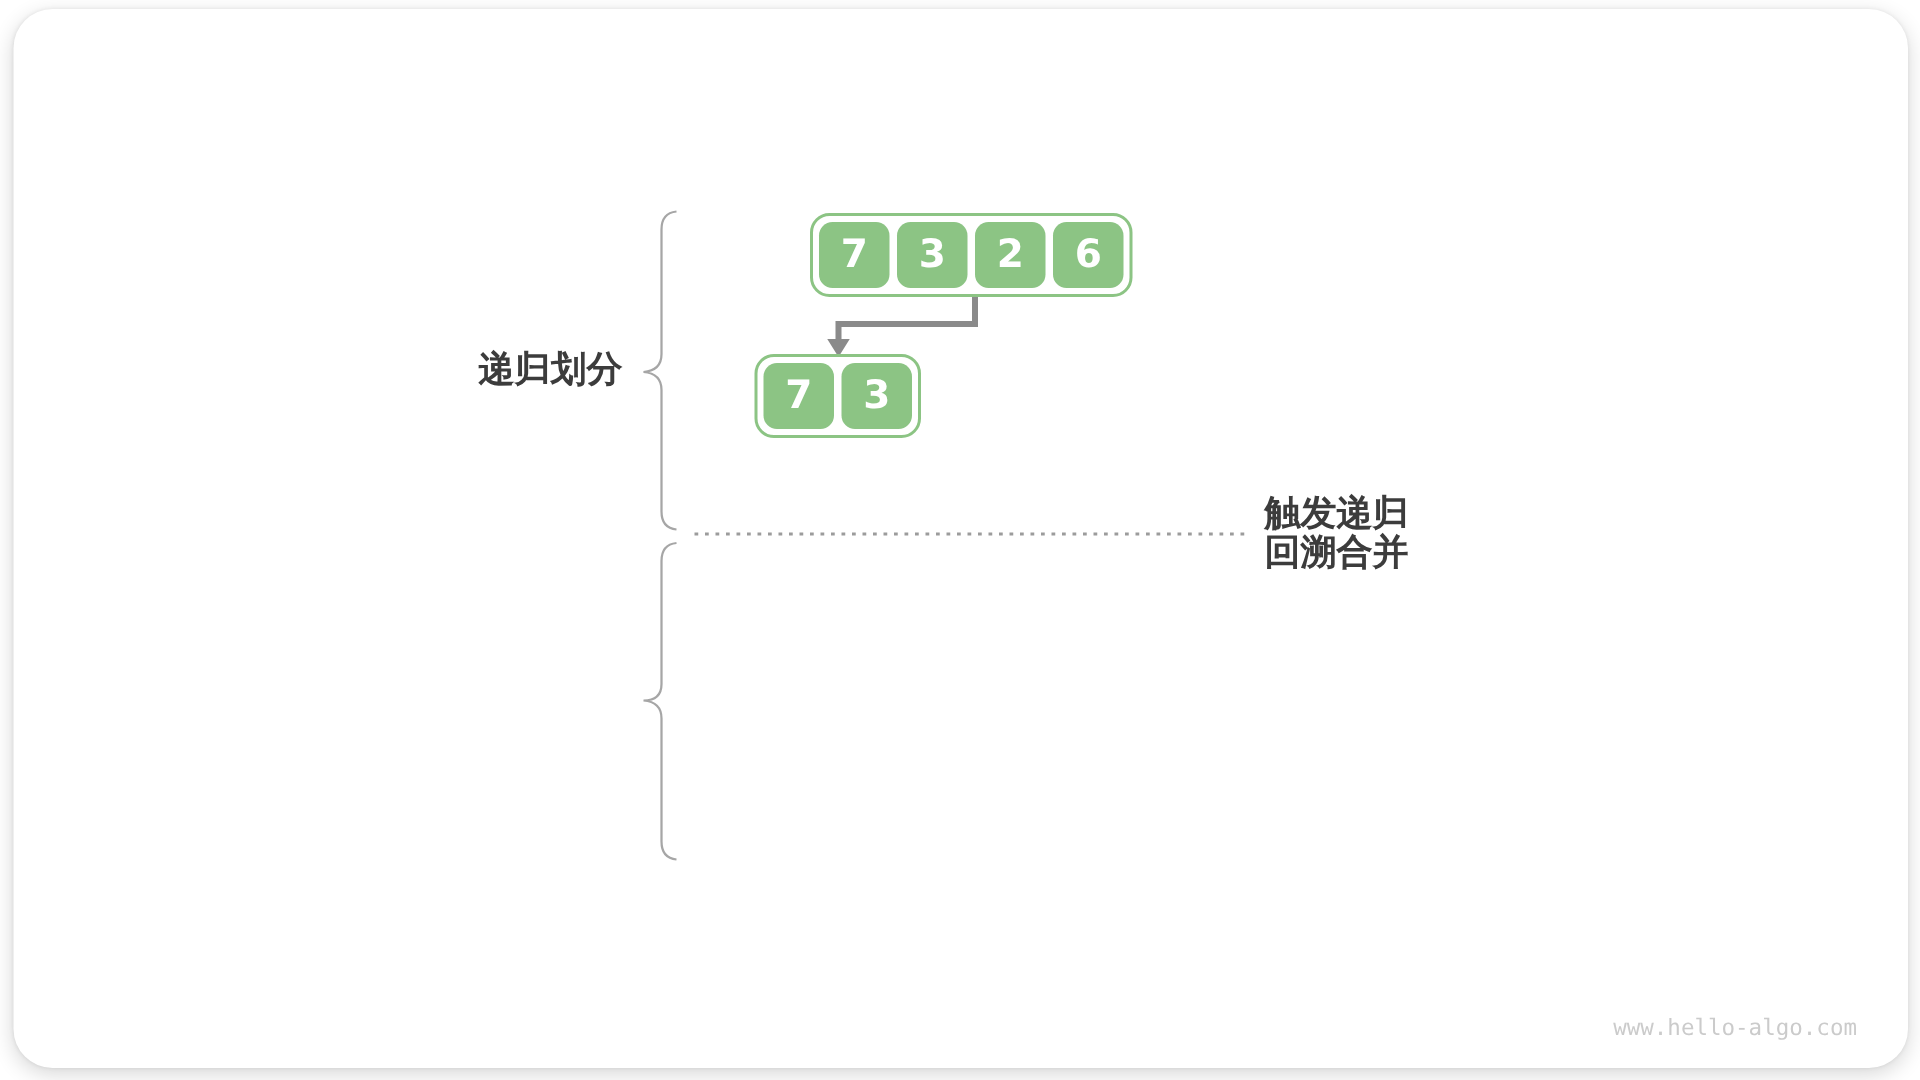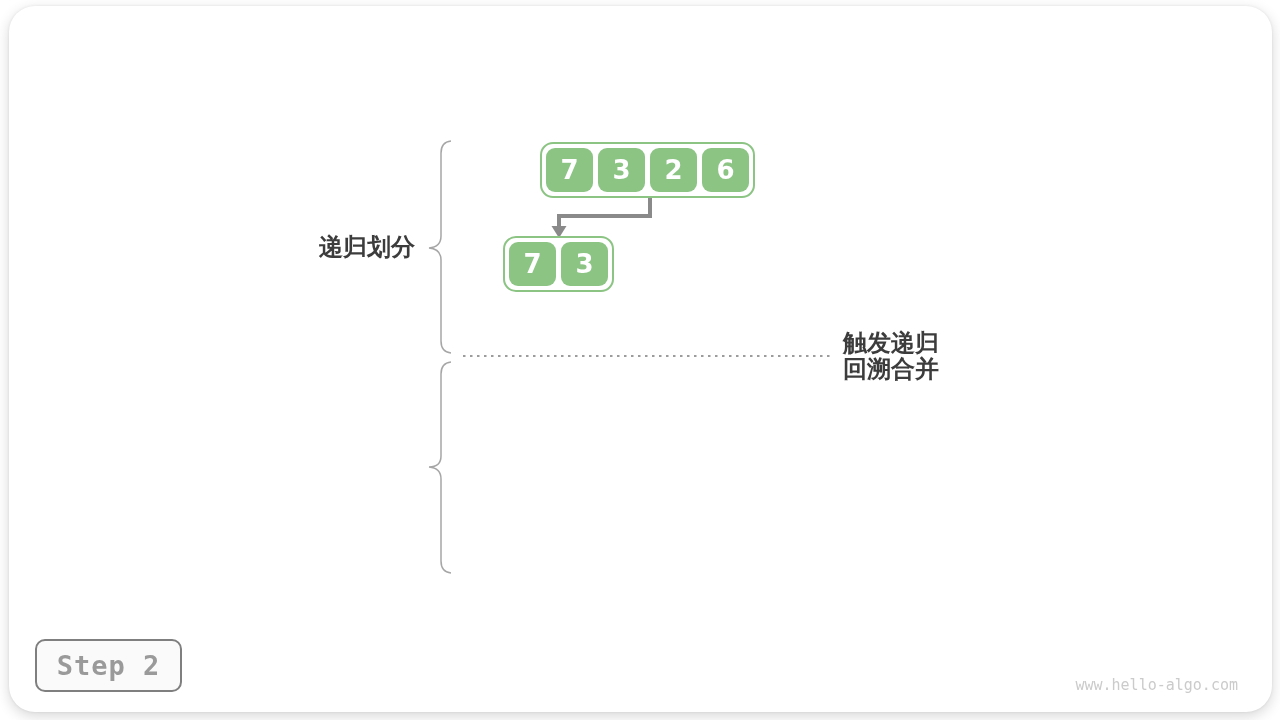--- a/index.html
+++ b/index.html
@@ -128,17 +128,16 @@
     </div>
 
   <div class="zh-label" id="label-divide">递归划分</div>
 
 
   <div class="zh-label" id="label-term">
     <div>触发递归</div>
     <div>回溯合并</div>
   </div>
 
-  <div class="step-badge">Step 2</div>
 
   <div class="watermark">www.hello-algo.com</div>
 
 </div>
 
 </body></html>

